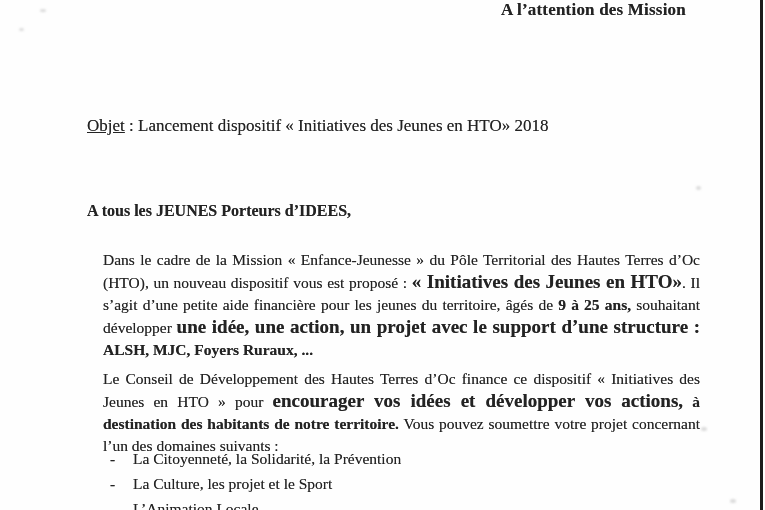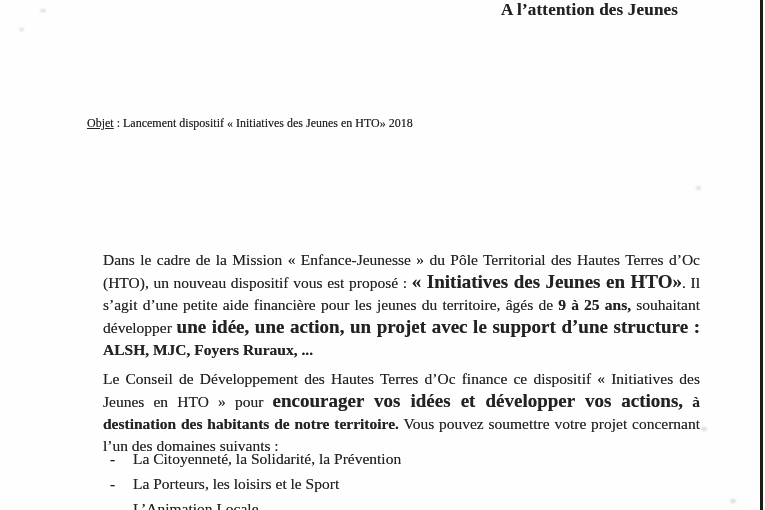--- a/index.html
+++ b/index.html
@@ -38,21 +38,21 @@
     position: absolute;
     left: 430px;
     top: 17px;
     font-size: 16.5px;
     white-space: nowrap;
   }
   .subject {
     position: absolute;
     left: 87px;
     top: 116px;
-    font-size: 12px;
+    font-size: 17px;
     white-space: nowrap;
   }
   .subject .u { text-decoration: underline; }
   .salutation {
     position: absolute;
     left: 87px;
     top: 202px;
     font-weight: bold;
     font-size: 16px;
     white-space: nowrap;
@@ -101,44 +101,45 @@
 <div class="page">
 
   <div class="scan-edge"></div>
 
   <div class="speck s1"></div>
   <div class="speck s2"></div>
   <div class="speck s3"></div>
   <div class="speck s4"></div>
   <div class="speck s5"></div>
 
-  <div class="hdr-attention">A l’attention des Jeunes</div>
+  <div class="hdr-attention">A l’attention des Mission</div>
 
 
   <div class="subject">
     <span class="u">Objet</span><span> : Lancement dispositif « Initiatives des Jeunes en HTO» 2018</span>
   </div>
 
+  <div class="salutation">A tous les JEUNES Porteurs d’IDEES,</div>
 
   <p class="para p1">
     <span>Dans le cadre de la Mission « Enfance-Jeunesse » du Pôle Territorial des Hautes Terres d’Oc (HTO), un nouveau dispositif vous est proposé : </span><span class="bb">« Initiatives des Jeunes en HTO»</span><span>. Il s’agit d’une petite aide financière pour les jeunes du territoire, âgés de </span><span class="b">9 à 25 ans,</span><span> souhaitant développer </span><span class="bb">une idée, une action, un projet avec le support d’une structure :</span><span class="b"> ALSH, MJC, Foyers Ruraux, ...</span>
   </p>
 
   <p class="para p2">
     <span>Le Conseil de Développement des Hautes Terres d’Oc finance ce dispositif « Initiatives des Jeunes en HTO » pour </span><span class="bb">encourager vos idées et développer vos actions,</span><span class="b"> à destination des habitants de notre territoire.</span><span> Vous pouvez soumettre votre projet concernant l’un des domaines suivants :</span>
   </p>
 
   <div class="domains">
     <div class="bullet">
       <span class="dash">-</span>
         <span>La Citoyenneté, la Solidarité, la Prévention</span>
     </div>
     <div class="bullet">
       <span class="dash">-</span>
-        <span>La Porteurs, les loisirs et le Sport</span>
+        <span>La Culture, les projet et le Sport</span>
     </div>
     <div class="bullet">
       <span class="dash">-</span>
         <span>L’Animation Locale</span>
     </div>
   </div>
 
 </div>
 
 </body></html>

